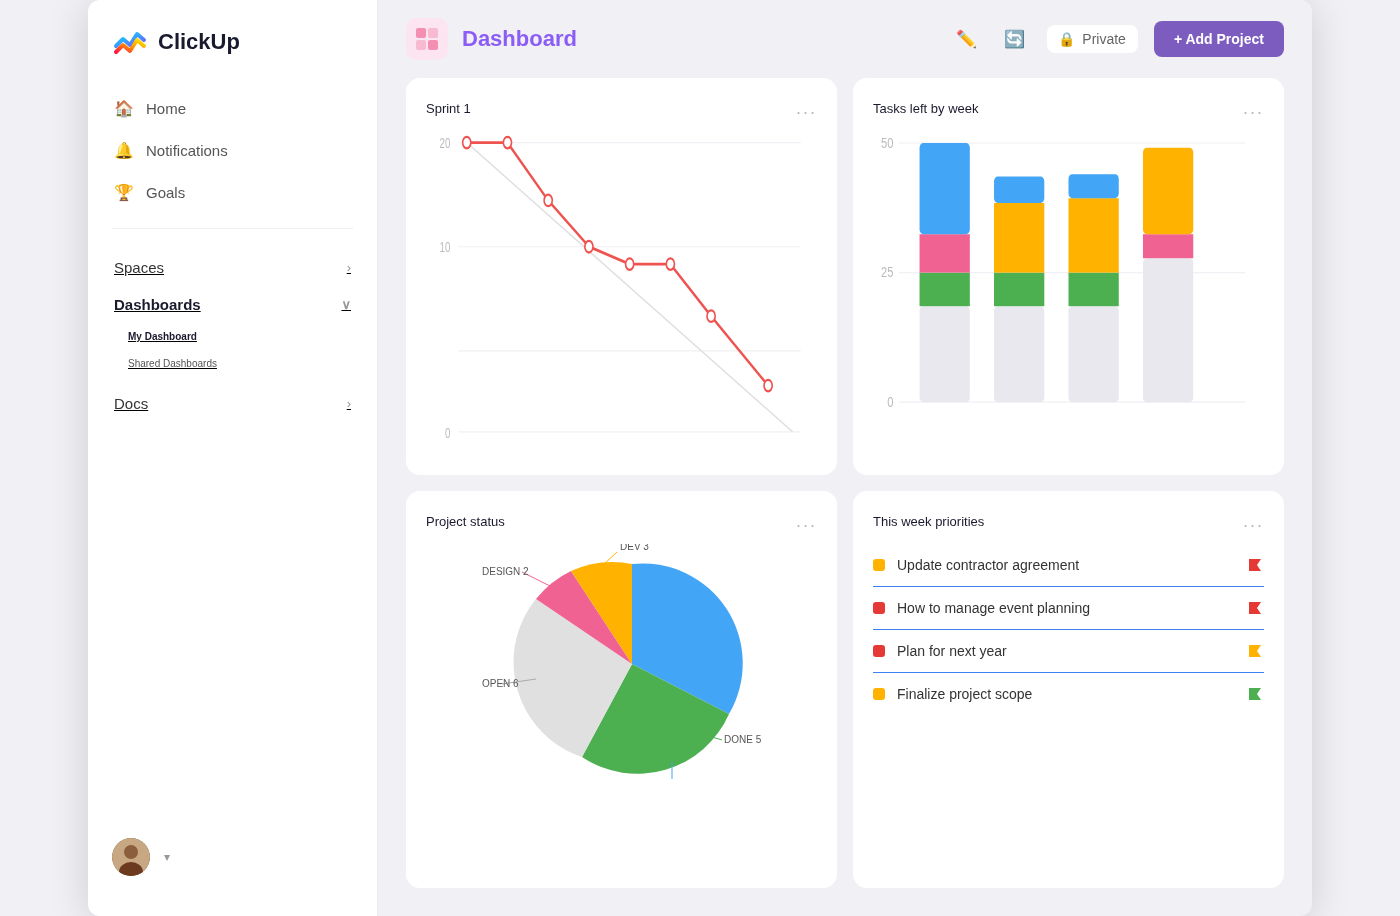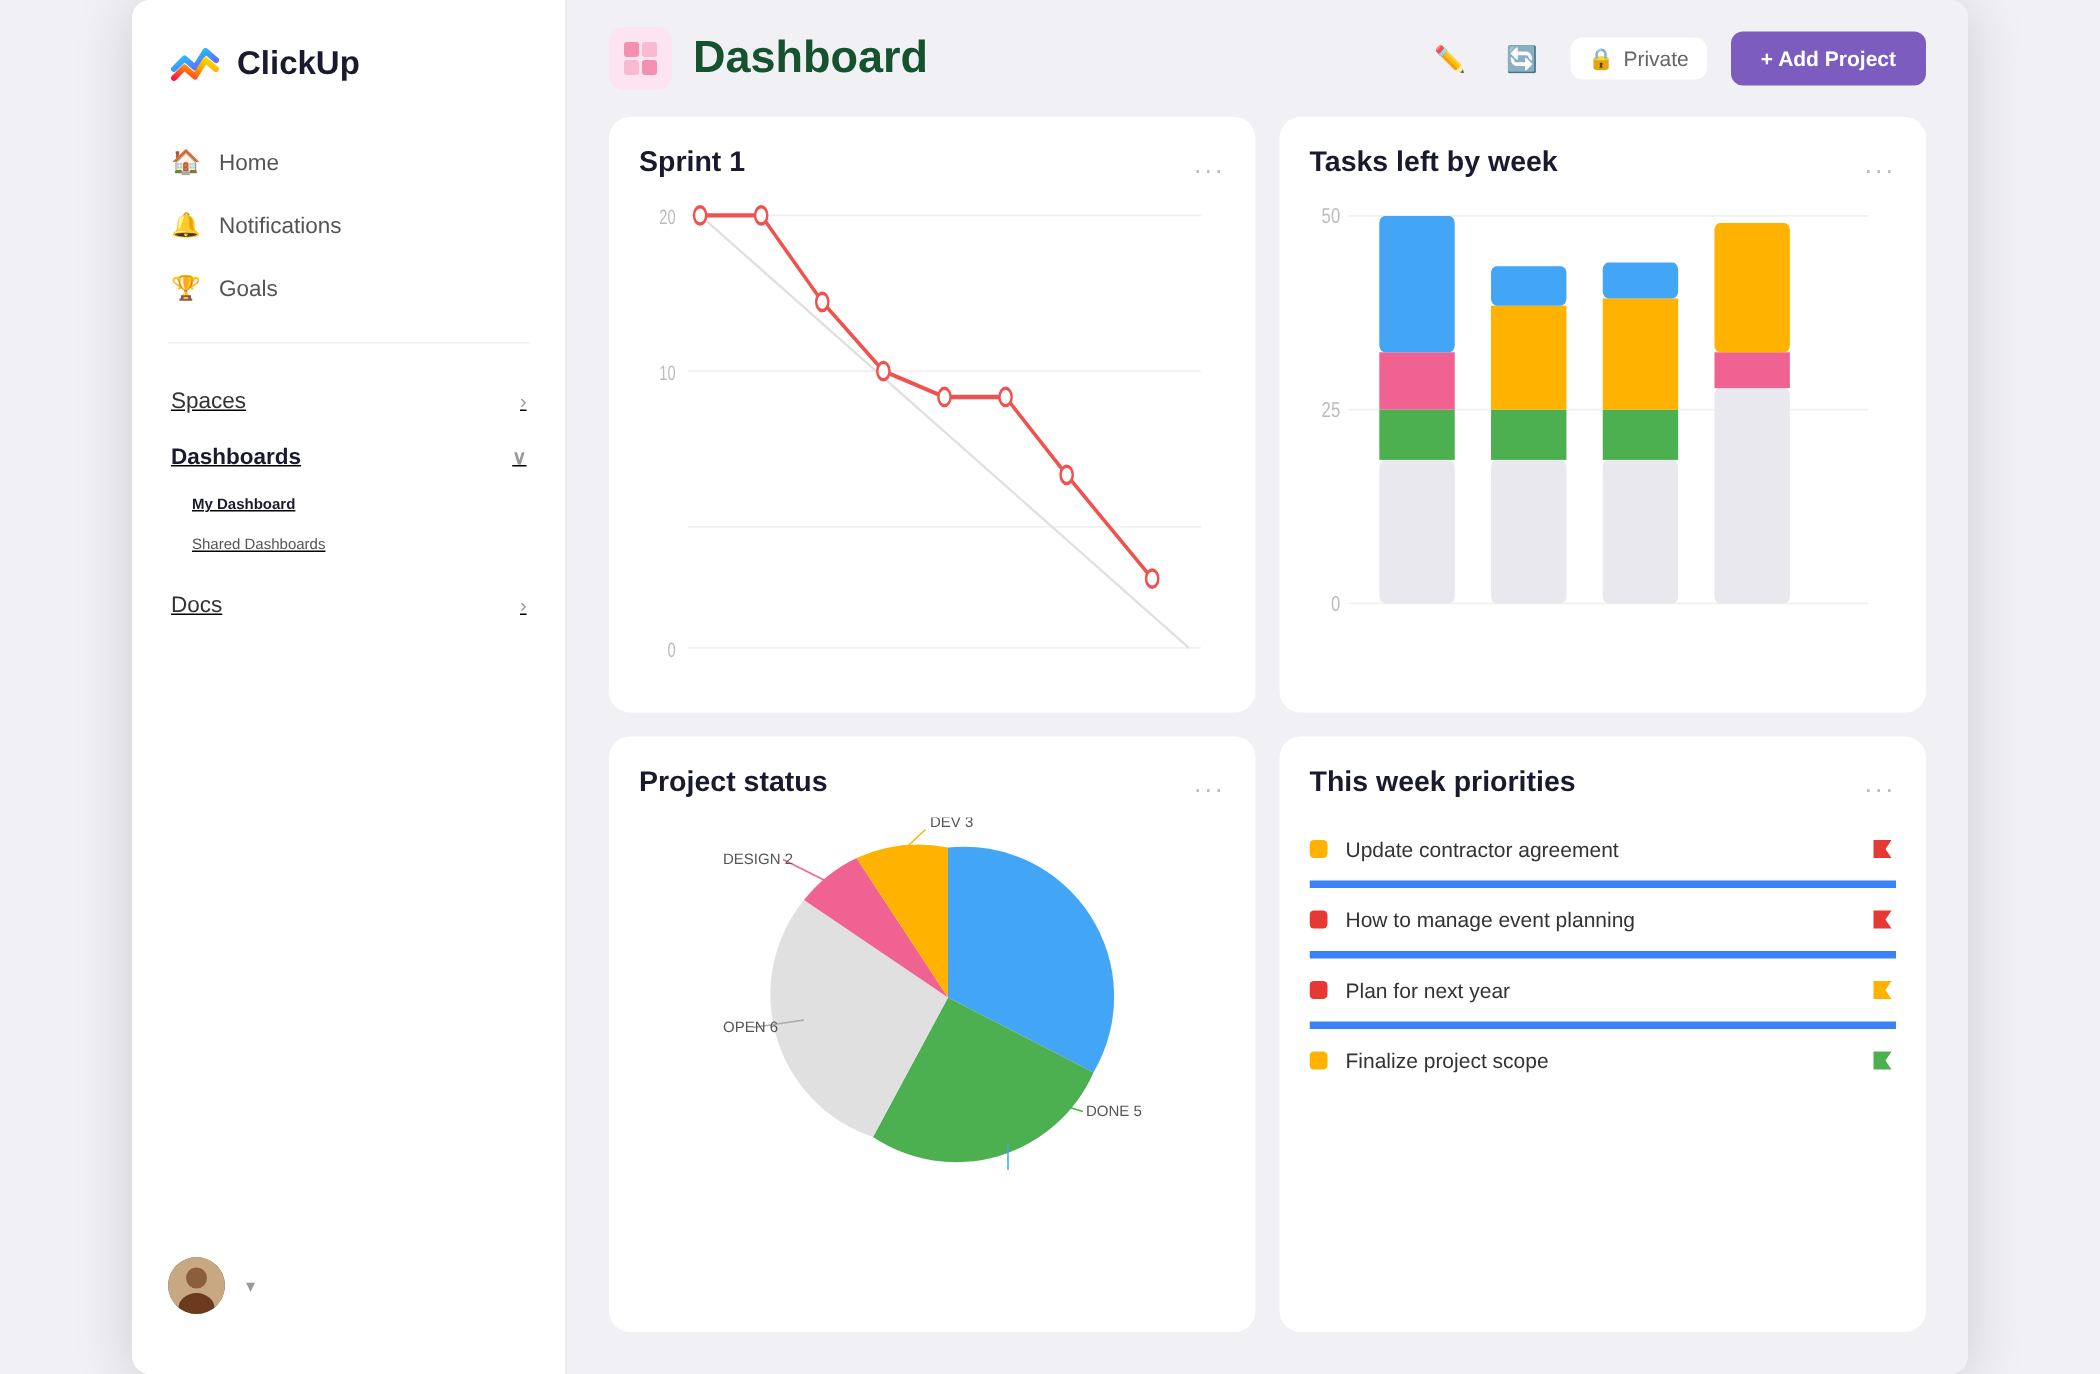--- a/index.html
+++ b/index.html
@@ -139,23 +139,23 @@
     .header-icon {
       width: 42px;
       height: 42px;
       background: #fce4f0;
       border-radius: 10px;
       display: flex;
       align-items: center;
       justify-content: center;
     }
     .header-title {
-      font-size: 30px;
+      font-size: 22px;
       font-weight: 600;
-      color: #14532d;
+      color: #8b5cf6;
     }
     .header-right {
       display: flex;
       align-items: center;
       gap: 16px;
     }
     .header-action-icon {
       width: 32px;
       height: 32px;
       display: flex;
@@ -206,22 +206,22 @@
       flex-direction: column;
       overflow: hidden;
     }
     .widget-header {
       display: flex;
       justify-content: space-between;
       align-items: center;
       margin-bottom: 12px;
     }
     .widget-title {
-      font-size: 19px;
-      font-weight: 700;
+      font-size: 13px;
+      font-weight: 400;
       color: #1a1a2e;
     }
     .widget-menu {
       color: #bbb;
       font-size: 18px;
       cursor: pointer;
       letter-spacing: 2px;
     }
 
     
@@ -264,21 +264,21 @@
       display: flex;
       flex-direction: column;
       gap: 0;
       overflow: hidden;
     }
     .priority-item {
       display: flex;
       align-items: center;
       gap: 12px;
       padding: 12px 0;
-      border-bottom: 5px solid #3b82f6;
+      border-bottom: 1px solid #3b82f6;
     }
     .priority-item:last-child { border-bottom: none; }
     .priority-dot {
       width: 12px;
       height: 12px;
       border-radius: 3px;
       flex-shrink: 0;
     }
     .priority-text {
       flex: 1;

